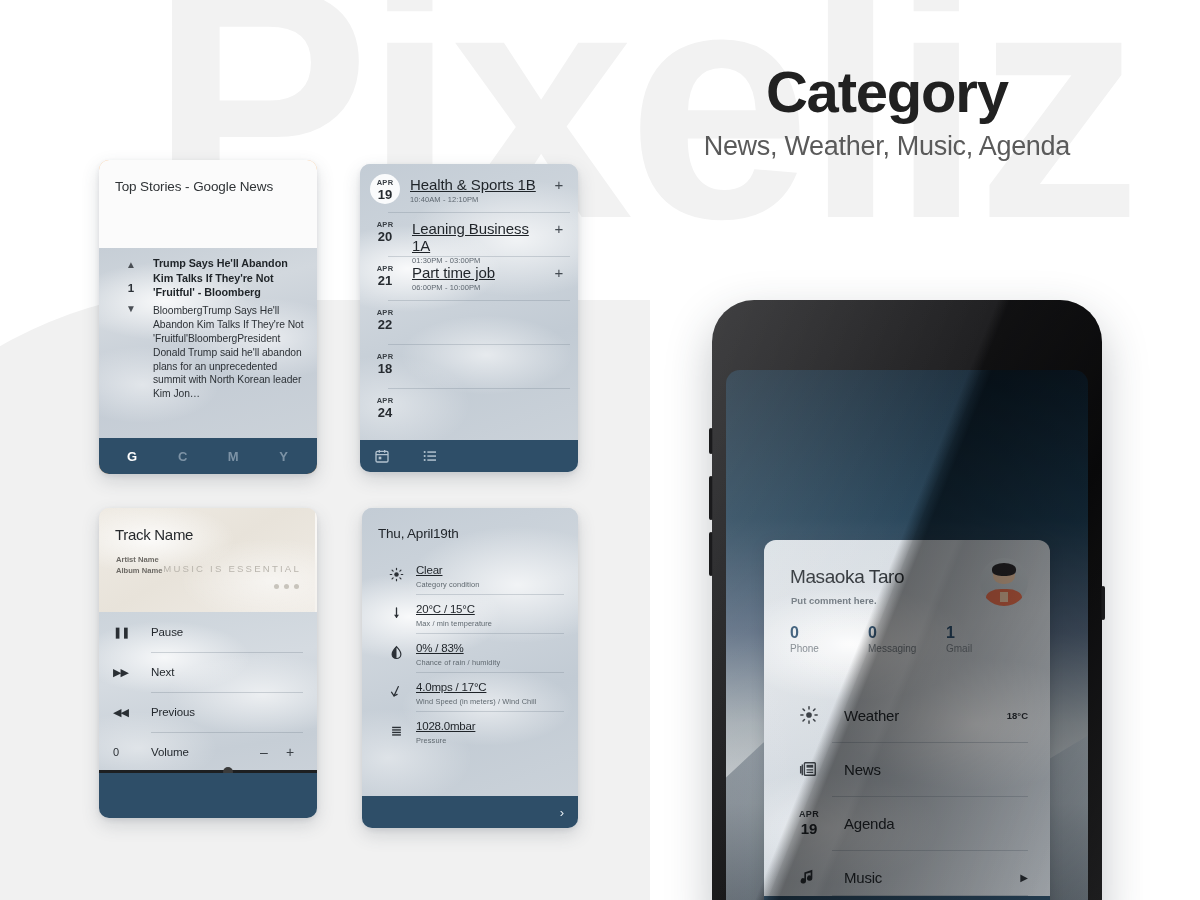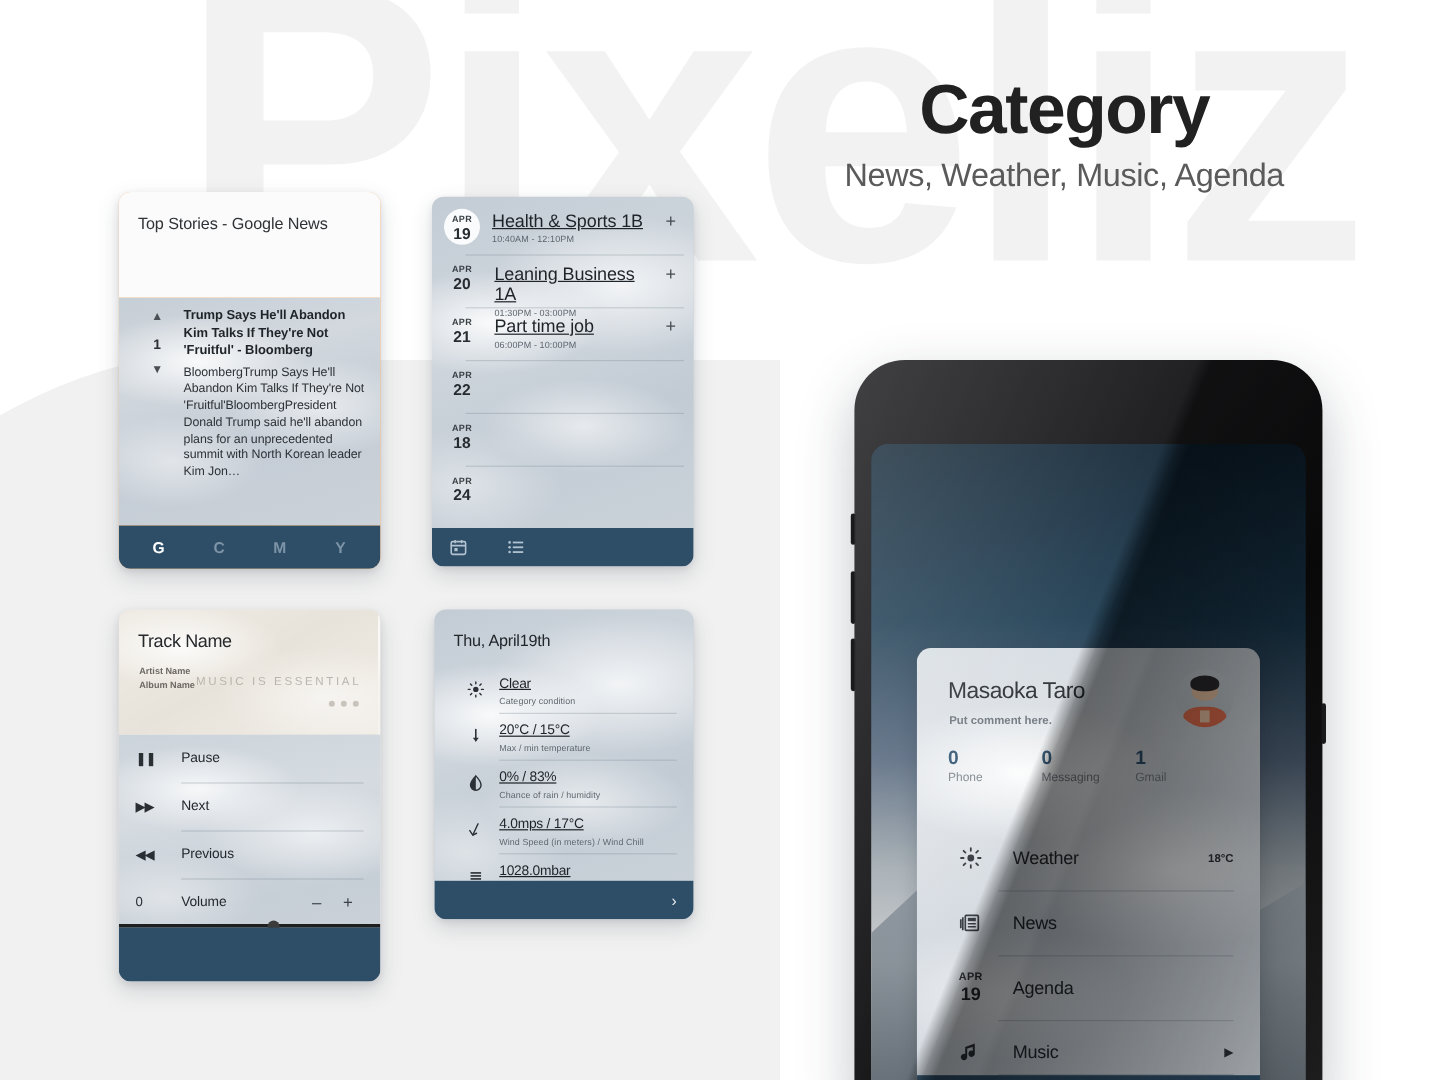--- a/index.html
+++ b/index.html
@@ -180,21 +180,21 @@
   #music-progress {
     position: absolute; left: 0; right: 0; bottom: 45px; height: 3px; background: #1d1f21;
   }
   #music-progress .knob {
     position: absolute; left: 57%; top: -3.5px; width: 10px; height: 10px;
     border-radius: 50%; background: #3b3b3b;
   }
   #music-bar { height: 45px; }
 
   
-  #weather-card { left: 362px; top: 508px; width: 216px; height: 258px; }
+  #weather-card { left: 362px; top: 508px; width: 216px; height: 320px; }
   #weather-date {
     position: relative; font-size: 13.5px; color: #22272c; padding: 18px 0 0 16px;
     letter-spacing: -0.2px;
   }
   .wt-list { position: relative; padding: 14px 0 0 0; }
   .wt-row { position: relative; display: flex; align-items: center; height: 39px; padding: 0 14px; }
   .wt-row + .wt-row::before {
     content: ""; position: absolute; left: 54px; right: 14px; top: 0;
     height: 1px; background: rgba(120,133,146,0.30);
   }

